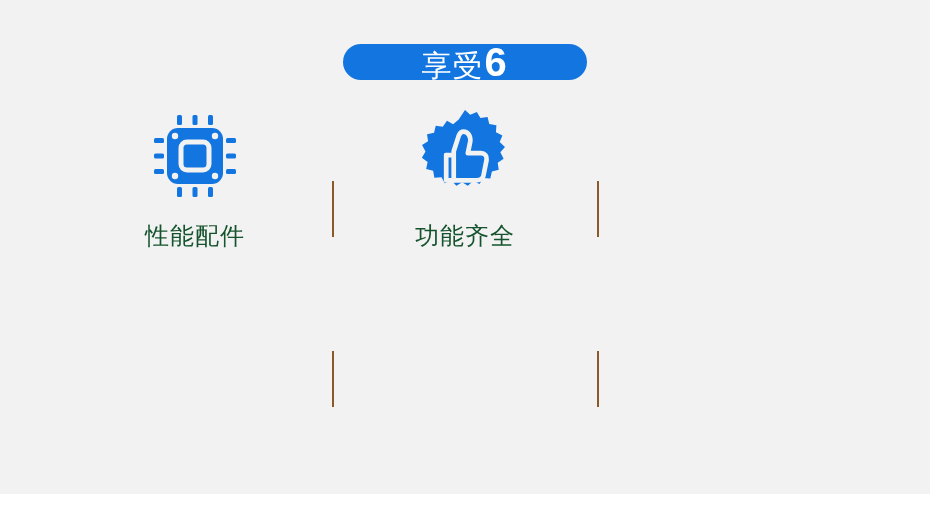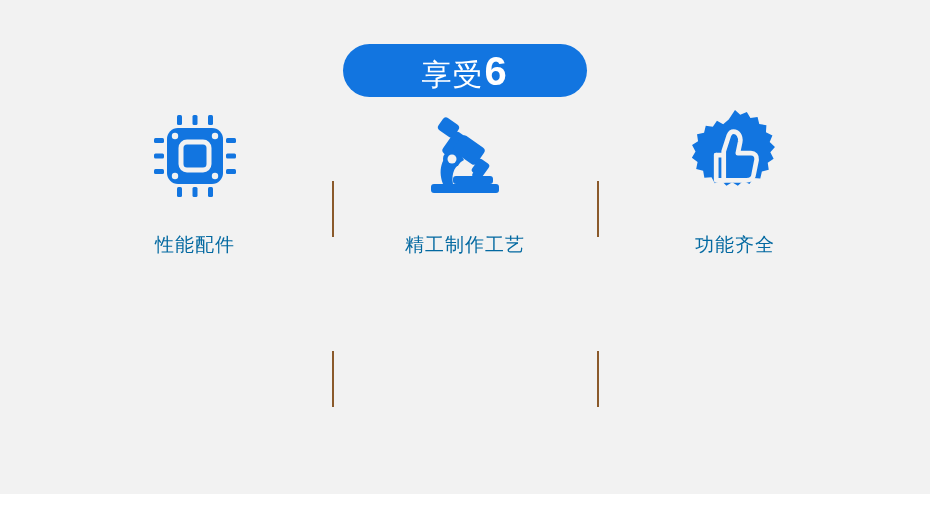--- a/index.html
+++ b/index.html
@@ -26,21 +26,21 @@
     width: 930px;
     height: 494px;
     background: #f2f2f2;
   }
   
   .title-pill {
     position: absolute;
     left: 343px;
     top: 44px;
     width: 244px;
-    height: 53px;
+    height: 36px;
     border-radius: 27px;
     background: #1275e0;
     display: flex;
     align-items: center;
     justify-content: center;
     box-sizing: border-box;
   }
   .title-text {
     color: #ffffff;
     font-size: 30px;
@@ -82,23 +82,23 @@
     width: 104px;
     height: 96px;
     display: flex;
     align-items: center;
     justify-content: center;
   }
   .icon-box svg {
     display: block;
   }
   .cell-label {
-    margin-top: 30px;
-    color: #0369a1;
-    font-size: 19px;
+    margin-top: 18px;
+    color: #14532d;
+    font-size: 24px;
     line-height: 1.2;
     letter-spacing: 1px;
     white-space: nowrap;
   }
   
   .divider {
     position: absolute;
     width: 2px;
     background: #8b5a2b;
   }
@@ -150,39 +150,20 @@
             <rect x="79" y="45.5" width="10" height="5" rx="1.5"></rect>
             <rect x="79" y="61" width="10" height="5" rx="1.5"></rect>
           </g>
         </svg>
       </div>
       <div class="cell-label">性能配件</div>
     </div>
 
 
 
-    <div class="cell">
-      <div class="icon-box">
-        <svg width="96" height="92" viewBox="0 0 96 92" aria-hidden="true">
-          <g fill="#1275e0">
-            <rect x="14" y="74" width="68" height="9" rx="3"></rect>
-            <path d="M26 74 C 20 58, 26 44, 40 38 L 47 50 C 38 55, 34 63, 36 74 Z"></path>
-            <rect x="22" y="10" width="19" height="15" rx="4" transform="rotate(35 31.5 17.5)"></rect>
-            <rect x="30" y="22" width="15" height="26" rx="4" transform="rotate(35 37.5 35)"></rect>
-            <rect x="38" y="30" width="28" height="20" rx="4" transform="rotate(35 52 40)"></rect>
-            <rect x="57" y="50" width="13" height="16" rx="3" transform="rotate(35 63.5 58)"></rect>
-            <rect x="56" y="60" width="7" height="8" rx="2" transform="rotate(35 59.5 64)"></rect>
-            <rect x="36" y="66" width="40" height="8" rx="3"></rect>
-          </g>
-          <circle cx="35" cy="49" r="9" fill="#1275e0"></circle>
-          <circle cx="35" cy="49" r="4.5" fill="#f2f2f2"></circle>
-        </svg>
-      </div>
-      <div class="cell-label">精工制作工艺</div>
-    </div>
 
 
     <div class="cell">
       <div class="icon-box">
         <svg width="94" height="94" viewBox="0 0 100 100" aria-hidden="true">
           <g fill="#1275e0">
             <path d="M50 1
               L55.6 6.2 L62.6 3.1 L66.4 9.7 L74 8.6 L75.8 16 L83.4 17.2 L82.9 24.8 L89.8 28.1 L86.9 35.2 L92.5 40.3 L87.6 46.1 L91.1 52.9 L84.8 57.1 L85.9 64.6 L78.6 66.6 L76.9 74 L69.5 73.4 L65.4 79.8 L58.7 76.5 L53 81.6 L47 77.9 L40.9 81.7 L35.6 76.2 L28.5 79.1 L25 72.5 L17.4 73.2 L16.1 65.7 L8.7 63.8 L10.2 56.3 L4.1 51.8 L8 45.3 L4.3 38.4 L10.7 34.4 L9.6 26.9 L17.1 25.3 L18.9 17.9 L26.4 18.8 L30.8 12.6 L37.4 16.1 L43.3 11.3 Z"></path>
           </g>
           <g fill="none" stroke="#f2f2f2" stroke-width="5" stroke-linejoin="round" stroke-linecap="round">

